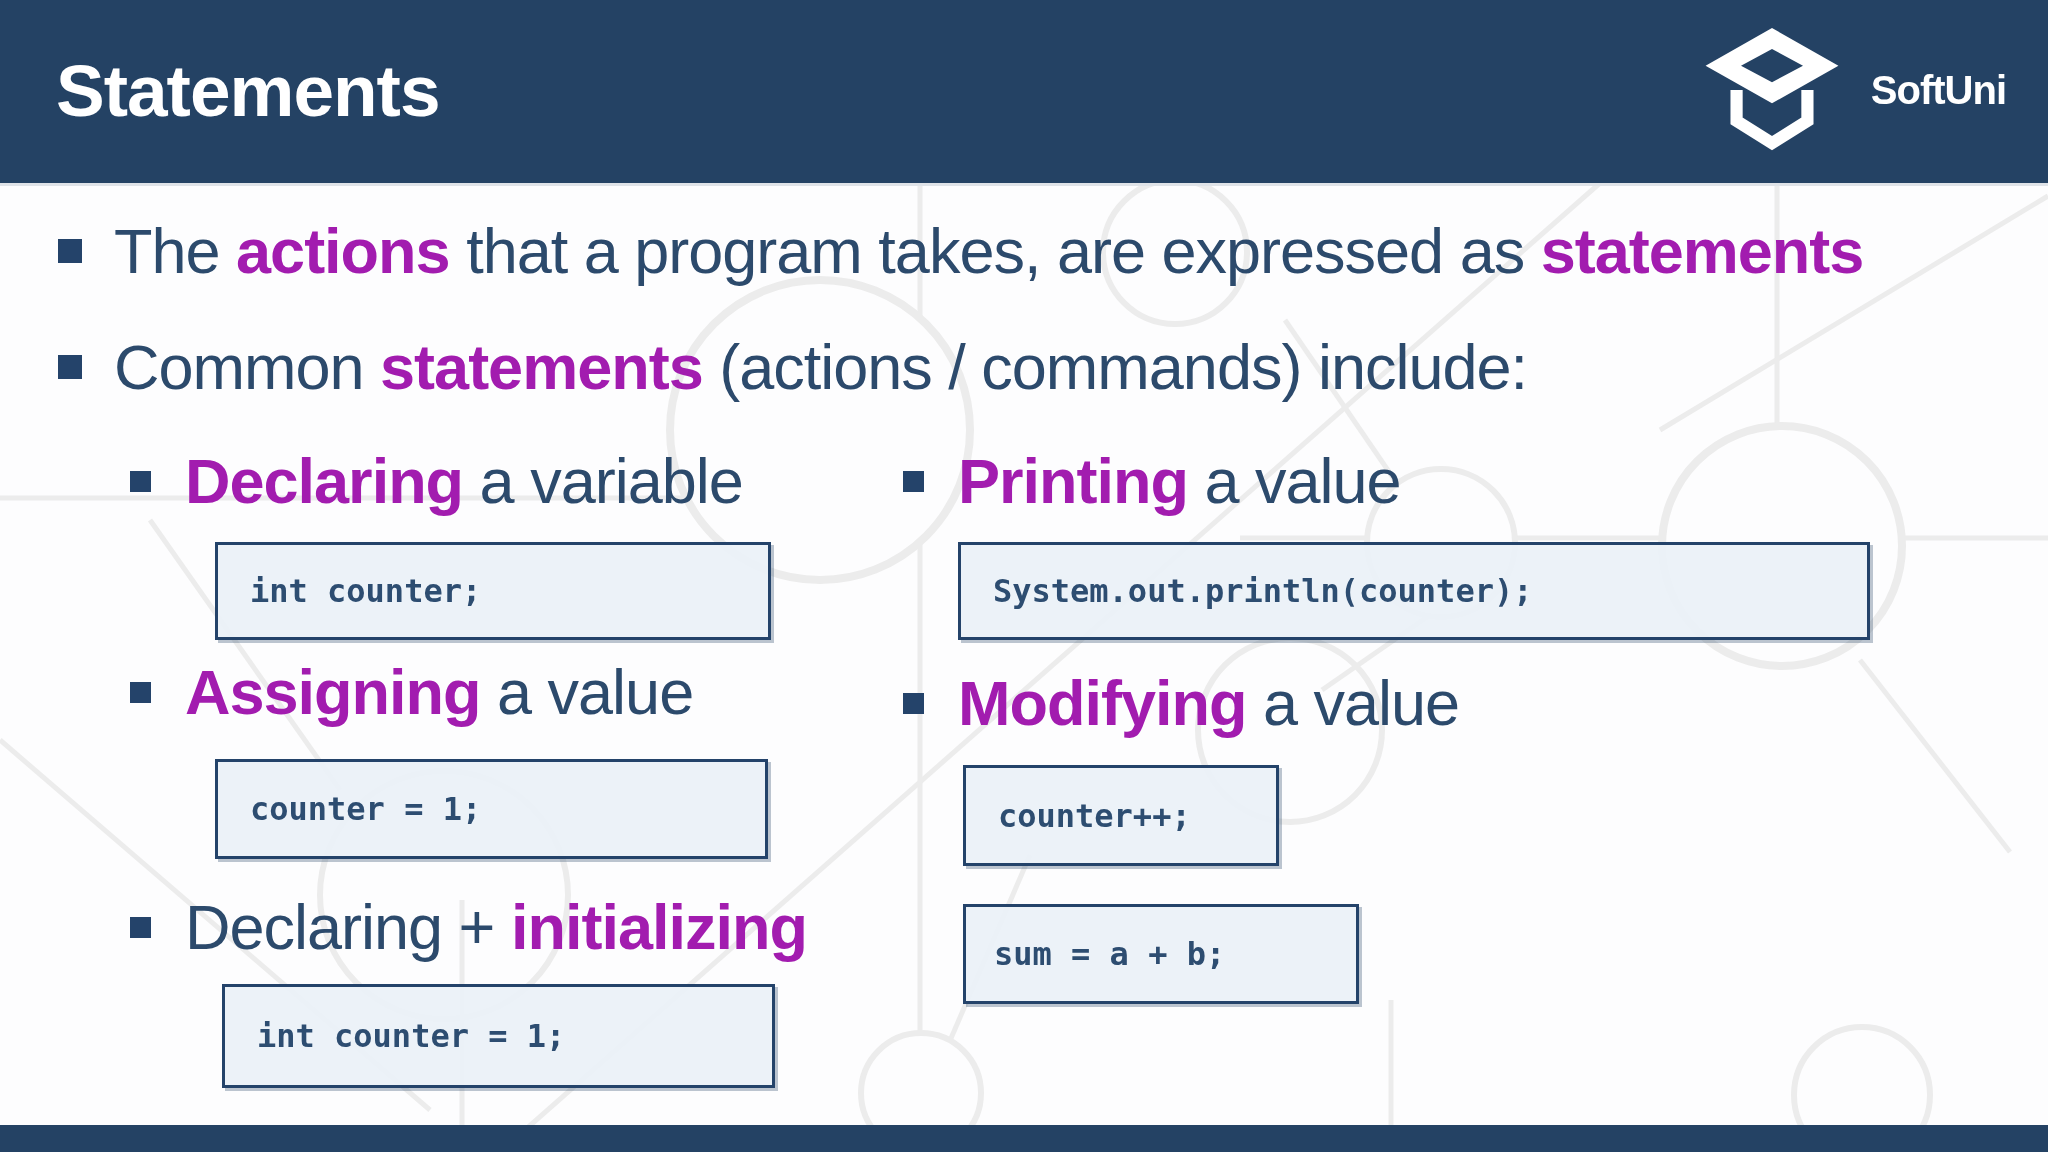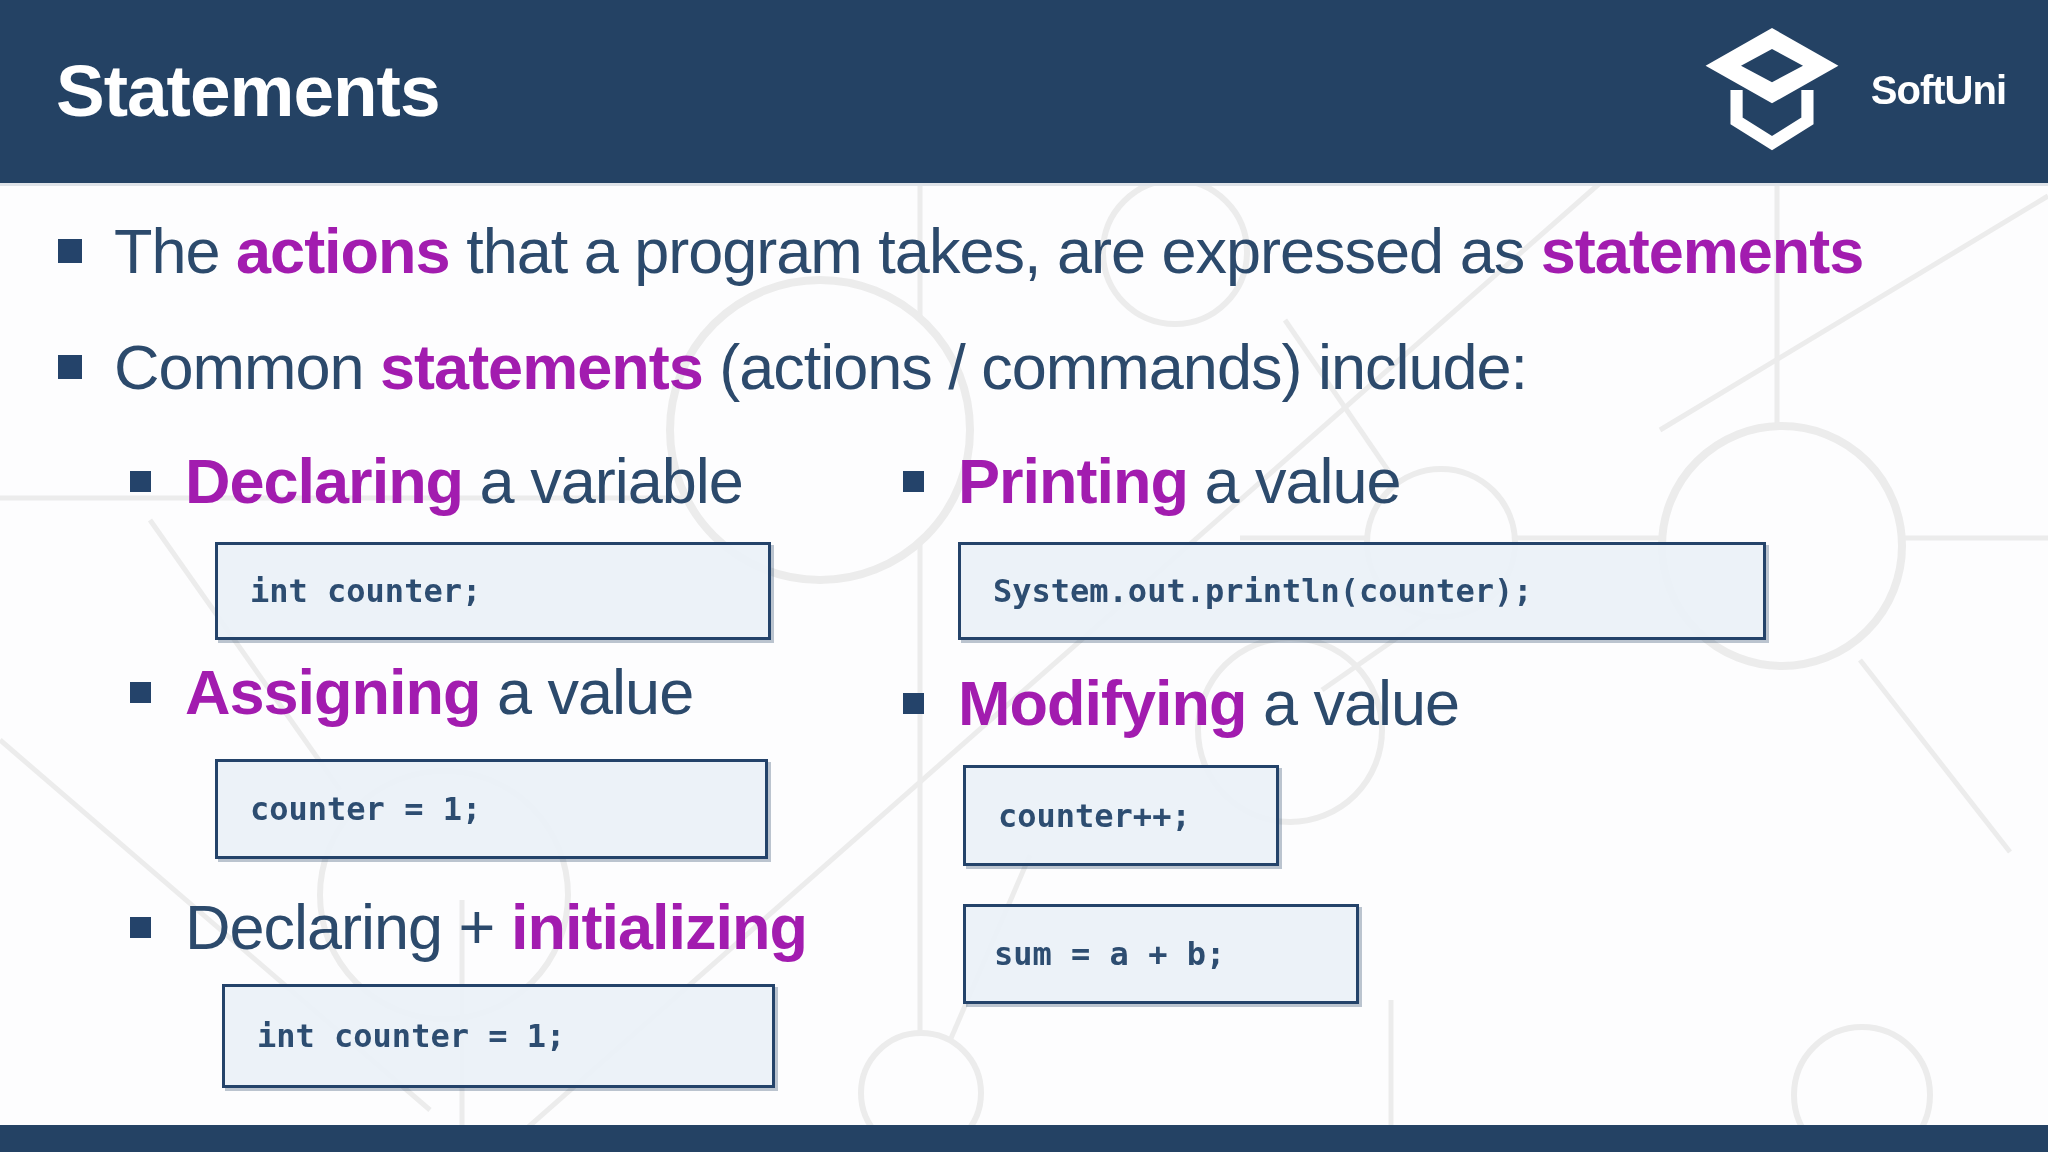--- a/index.html
+++ b/index.html
@@ -47,21 +47,21 @@
   #row-b1{left:58px;top:205px;}
   #row-b2{left:58px;top:321px;}
   #row-declare{left:130px;top:435px;}
   #row-assign{left:130px;top:646px;}
   #row-init{left:130px;top:881px;}
   #row-print{left:903px;top:435px;}
   #row-modify{left:903px;top:657px;}
   #box-declare{left:215px;top:542px;width:556px;height:98px;}
   #box-assign{left:215px;top:759px;width:553px;height:100px;}
   #box-init{left:222px;top:984px;width:553px;height:104px;}
-  #box-print{left:958px;top:542px;width:808px;height:98px;}
+  #box-print{left:958px;top:542px;width:912px;height:98px;}
   #box-incr{left:963px;top:765px;width:316px;height:101px;}
   #box-sum{left:963px;top:904px;width:396px;height:100px;padding-left:28px;}
 </style>
 </head>
 <body>
 
 <div id="slide">
 
   <svg id="pattern" width="2048" height="1152" viewBox="0 0 2048 1152">
     <g stroke="#ececec" stroke-width="5" fill="none">

